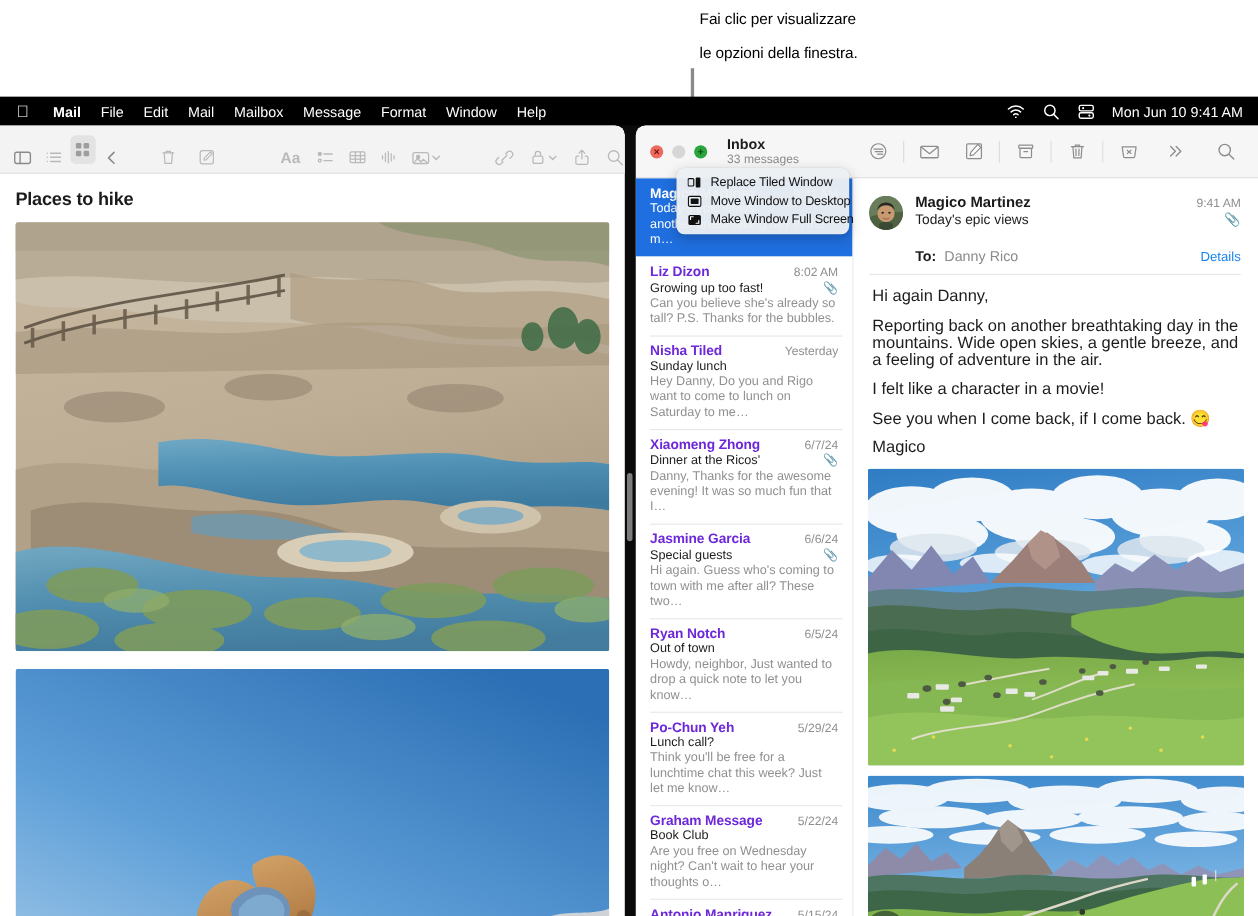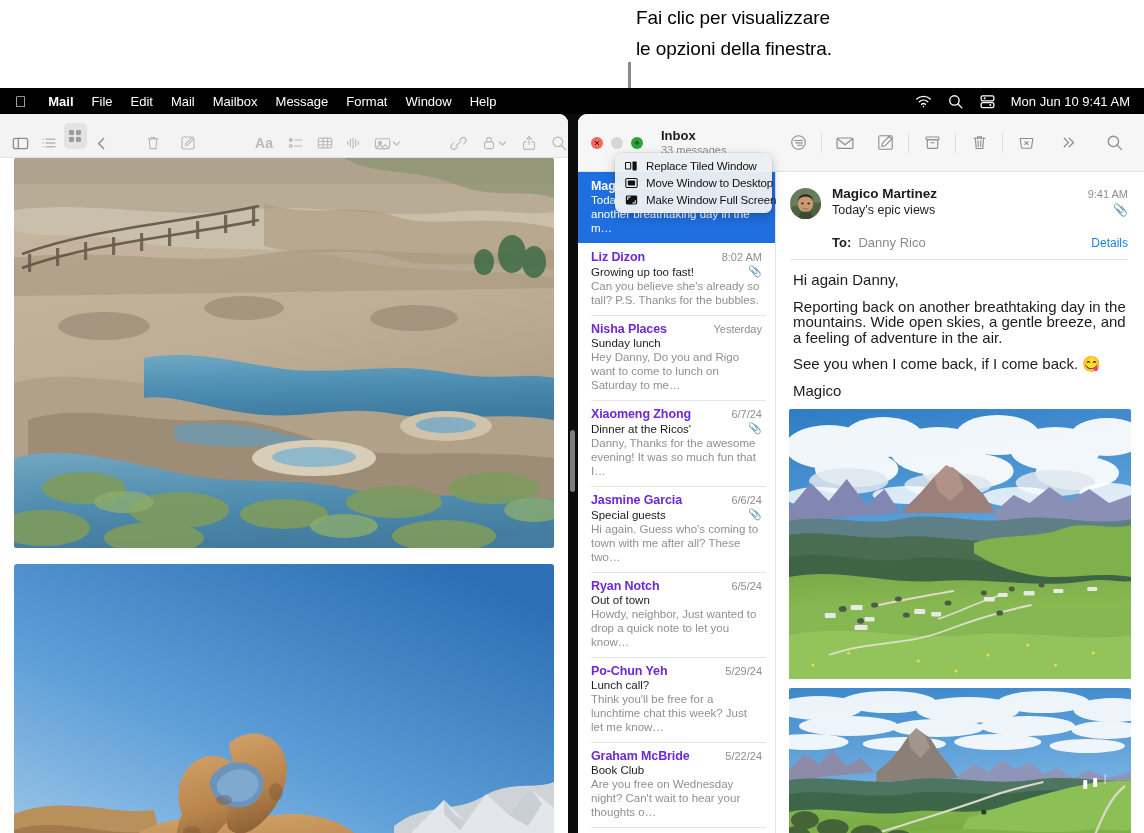--- a/index.html
+++ b/index.html
@@ -7,21 +7,21 @@
     width: 1144px; height: 833px;
     background: #ffffff;
     font-family: "Liberation Sans", sans-serif;
     overflow: hidden;
   }
   .page { position: relative; width: 1144px; height: 833px; background:#fff; }
 
   
   .callout {
     position: absolute; left: 636px; top: 2px; width: 400px;
-    font-size: 19px; line-height: 31px; color: #000;
+    font-size: 14px; line-height: 31px; color: #000;
     letter-spacing: -0.1px;
   }
   .callout-line {
     position: absolute; left: 628px; top: 62px; width: 2.5px; height: 80px;
     background: #8a8a8a;
   }
 
   
   .desktop {
     position: absolute; left: 0; top: 88px; width: 1144px; height: 745px;
@@ -68,21 +68,21 @@
     position: absolute; left: 570px; top: 430px; width: 5px; height: 62px;
     background: #7c7c7c; border-radius: 3px;
   }
 
   
   .win-right {
     position: absolute; left: 578px; top: 114px; width: 566px; height: 719px;
     background: #fff; overflow: hidden; border-top-left-radius: 9px;
   }
   .ml-toolbar {
-    height: 58px; background: #f6f6f6; border-bottom: 1px solid #e2e2e2;
+    height: 48px; background: #f6f6f6; border-bottom: 1px solid #e2e2e2;
     display: flex; align-items: center; position: relative;
   }
   .lights { display: flex; align-items: center; gap: 8px; padding-left: 13px; }
   .light { width: 12px; height: 12px; border-radius: 50%; display:flex;align-items:center;justify-content:center; }
   .light.red { background: #ec6a5e; }
   .light.yellow { background: #d6d6d6; }
   .light.green { background: #2aa43c; }
   .light svg { width: 8px; height: 8px; }
   .mbox-title { margin-left: 18px; line-height: 1.15; }
   .mbox-title .t1 { font-size: 13px; font-weight: bold; color: #1c1c1c; }
@@ -320,20 +320,21 @@
       </span>
       <div style="width:16px"></div>
       <span class="tb-ico">
         <svg width="18" height="18" viewBox="0 0 24 24" fill="none" stroke="currentColor" stroke-width="1.6" stroke-linecap="round">
           <circle cx="10.5" cy="10.5" r="6.4"></circle>
             <path d="M15.3 15.3 L21 21"></path>
         </svg>
       </span>
     </div>
 
+    <div class="nt-title">Places to hike</div>
 
     <div class="nt-photo">
       <svg viewBox="0 0 540 390" preserveAspectRatio="none" width="540" height="390">
         <defs>
           <linearGradient id="rock1" x1="0" y1="0" x2="0.3" y2="1">
             <stop offset="0%" stop-color="#c9b9a2"></stop>
               <stop offset="55%" stop-color="#bfae96"></stop>
               <stop offset="100%" stop-color="#a8977f"></stop>
           </linearGradient>
           <linearGradient id="water1" x1="0" y1="0" x2="0.2" y2="1">
@@ -559,21 +560,21 @@
           </div>
           <div class="r2">
             <span class="subject">Growing up too fast!</span>
             <span class="clip">📎</span>
           </div>
           <div class="snippet">Can you believe she's already so tall? P.S. Thanks for the bubbles.</div>
         </div>
 
         <div class="ml-row">
           <div class="r1">
-            <span class="sender">Nisha Places</span>
+            <span class="sender">Nisha Tiled</span>
             <span class="date">Yesterday</span>
           </div>
           <div class="r2">
               <span class="subject">Sunday lunch</span>
             </div>
           <div class="snippet">Hey Danny, Do you and Rigo want to come to lunch on Saturday to me…</div>
         </div>
 
         <div class="ml-row">
           <div class="r1">
@@ -616,21 +617,21 @@
             <span class="date">5/29/24</span>
           </div>
           <div class="r2">
               <span class="subject">Lunch call?</span>
             </div>
           <div class="snippet">Think you'll be free for a lunchtime chat this week? Just let me know…</div>
         </div>
 
         <div class="ml-row">
           <div class="r1">
-            <span class="sender">Graham McBride</span>
+            <span class="sender">Graham Message</span>
             <span class="date">5/22/24</span>
           </div>
           <div class="r2">
               <span class="subject">Book Club</span>
             </div>
           <div class="snippet">Are you free on Wednesday night? Can't wait to hear your thoughts o…</div>
         </div>
 
         <div class="ml-row">
           <div class="r1">
@@ -669,20 +670,21 @@
               <span class="mh-to"><b>To:</b>&nbsp; <span>Danny Rico</span></span>
               <span class="mh-details">Details</span>
             </div>
           </div>
         </div>
         <div class="msg-sep"></div>
 
         <div class="msg-body">
           <p>Hi again Danny,</p>
           <p>Reporting back on another breathtaking day in the mountains. Wide open skies, a gentle breeze, and a feeling of adventure in the air.</p>
+          <p>I felt like a character in a movie!</p>
           <p>See you when I come back, if I come back. 😋</p>
           <p>Magico</p>
         </div>
 
         <div class="msg-photo">
           <svg viewBox="0 0 344 270" preserveAspectRatio="none" width="344" height="270">
             <defs>
               <linearGradient id="sky3" x1="0" y1="0" x2="0.2" y2="1">
                 <stop offset="0%" stop-color="#2f7cc4"></stop>
                   <stop offset="55%" stop-color="#5ea4dc"></stop>

